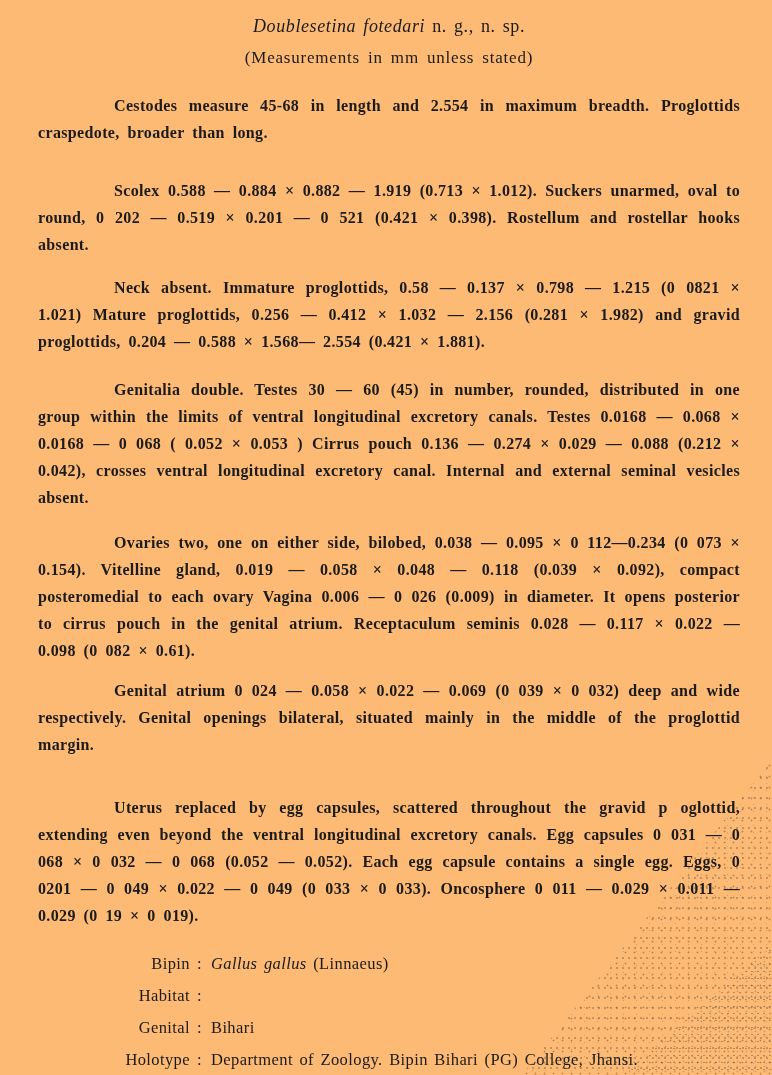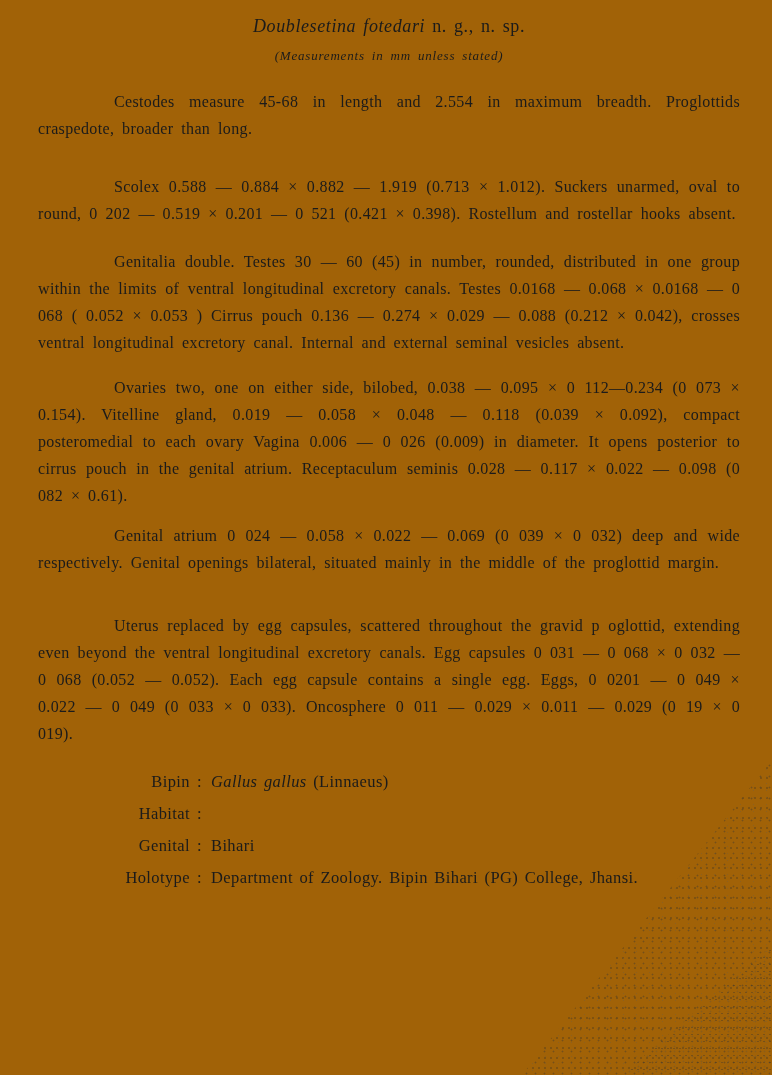--- a/index.html
+++ b/index.html
@@ -4,55 +4,55 @@
 <style>
   html, body {
     margin: 0;
     padding: 0;
     background: #ffffff;
   }
   .page {
     position: relative;
     width: 772px;
     height: 1075px;
-    background: #a16207;
+    background: #fdba74;
     overflow: hidden;
     font-family: "Liberation Serif", "DejaVu Serif", serif;
     color: #1b1b1b;
     box-sizing: border-box;
   }
   .content {
     position: relative;
     padding: 12px 32px 0 38px; 
     z-index: 2;
   }
   .title {
     text-align: center;
     font-size: 18px;
     letter-spacing: 0.6px;
     word-spacing: 2px;
     margin-top: 4px;
   }
   .title .sci-name { font-style: italic; }
   .subtitle {
     text-align: center;
-    font-size: 13px;
+    font-size: 17px;
     letter-spacing: 0.8px;
     word-spacing: 3px;
     margin-top: 11px;
-    font-style: italic;
   }
   p.body-para {
     font-size: 16px;
     line-height: 27px;
     text-align: justify;
     text-indent: 76px;
     letter-spacing: 0.35px;
     word-spacing: 3.5px;
     margin: 0;
+    font-weight: bold;
   }
   p.p1 { margin-top: 24px; }
   p.p2 { margin-top: 31px; }
   p.p3 { margin-top: 16px; }
   p.p4 { margin-top: 21px; }
   p.p5 { margin-top: 18px; }
   p.p6 { margin-top: 13px; }
   p.p7 { margin-top: 36px; }
   .records {
     margin-top: 19px;
@@ -115,20 +115,21 @@
   <div class="content">
 
     <div class="title"><span class="sci-name">Doublesetina fotedari</span><span> n. g., n. sp.</span></div>
 
     <div class="subtitle">(Measurements in mm unless stated)</div>
 
     <p class="body-para p1">Cestodes measure 45-68 in length and 2.554 in maximum breadth. Proglottids craspedote, broader than long.</p>
 
     <p class="body-para p2">Scolex 0.588 — 0.884 × 0.882 — 1.919 (0.713 × 1.012). Suckers unarmed, oval to round, 0 202 — 0.519 × 0.201 — 0 521 (0.421 × 0.398). Rostellum and rostellar hooks absent.</p>
 
+    <p class="body-para p3">Neck absent. Immature proglottids, 0.58 — 0.137 × 0.798 — 1.215 (0 0821 × 1.021) Mature proglottids, 0.256 — 0.412 × 1.032 — 2.156 (0.281 × 1.982) and gravid proglottids, 0.204 — 0.588 × 1.568— 2.554 (0.421 × 1.881).</p>
 
     <p class="body-para p4">Genitalia double. Testes 30 — 60 (45) in number, rounded, distributed in one group within the limits of ventral longitudinal excretory canals. Testes 0.0168 — 0.068 × 0.0168 — 0 068 ( 0.052 × 0.053 ) Cirrus pouch 0.136 — 0.274 × 0.029 — 0.088 (0.212 × 0.042), crosses ventral longitudinal excretory canal. Internal and external seminal vesicles absent.</p>
 
     <p class="body-para p5">Ovaries two, one on either side, bilobed, 0.038 — 0.095 × 0 112—0.234 (0 073 × 0.154). Vitelline gland, 0.019 — 0.058 × 0.048 — 0.118 (0.039 × 0.092), compact posteromedial to each ovary Vagina 0.006 — 0 026 (0.009) in diameter. It opens posterior to cirrus pouch in the genital atrium. Receptaculum seminis 0.028 — 0.117 × 0.022 — 0.098 (0 082 × 0.61).</p>
 
     <p class="body-para p6">Genital atrium 0 024 — 0.058 × 0.022 — 0.069 (0 039 × 0 032) deep and wide respectively. Genital openings bilateral, situated mainly in the middle of the proglottid margin.</p>
 
     <p class="body-para p7">Uterus replaced by egg capsules, scattered throughout the gravid p oglottid, extending even beyond the ventral longitudinal excretory canals. Egg capsules 0 031 — 0 068 × 0 032 — 0 068 (0.052 — 0.052). Each egg capsule contains a single egg. Eggs, 0 0201 — 0 049 × 0.022 — 0 049 (0 033 × 0 033). Oncosphere 0 011 — 0.029 × 0.011 — 0.029 (0 19 × 0 019).</p>
 
     <div class="records">

